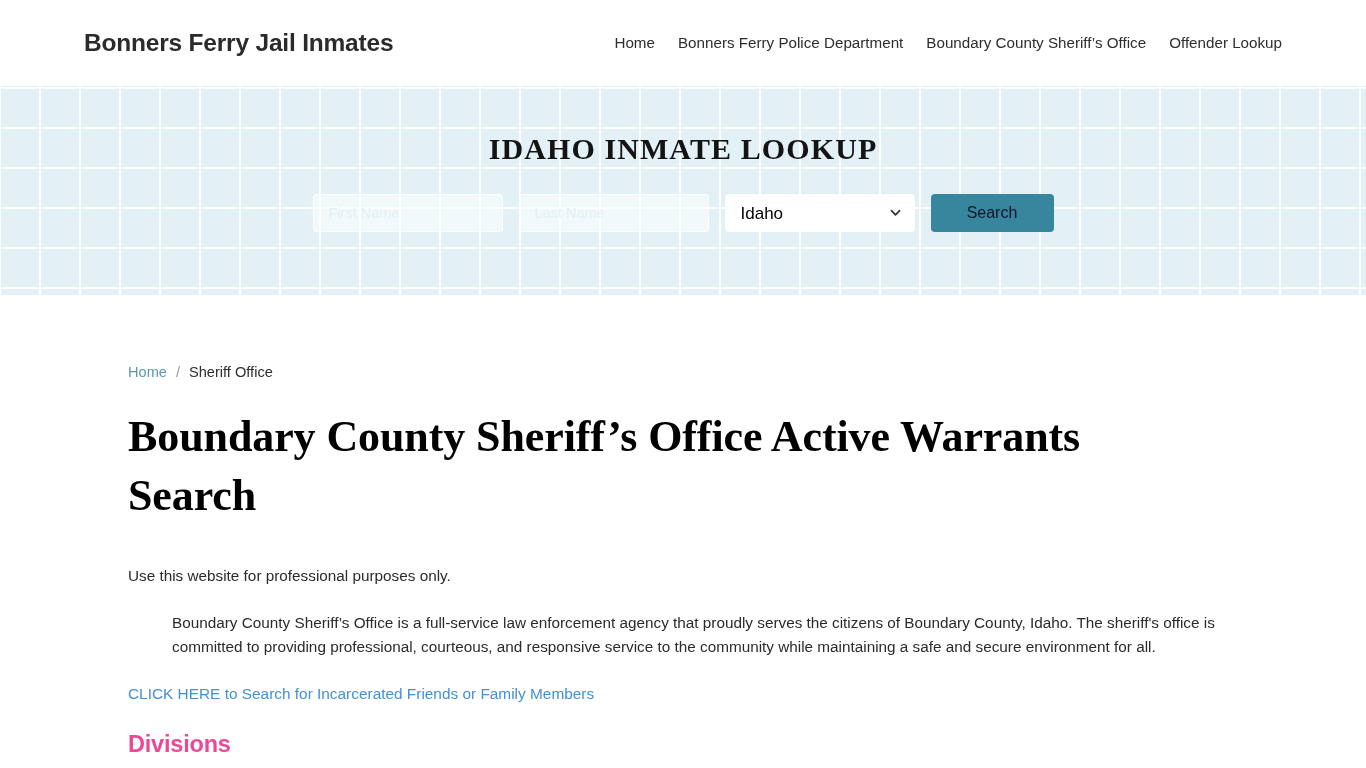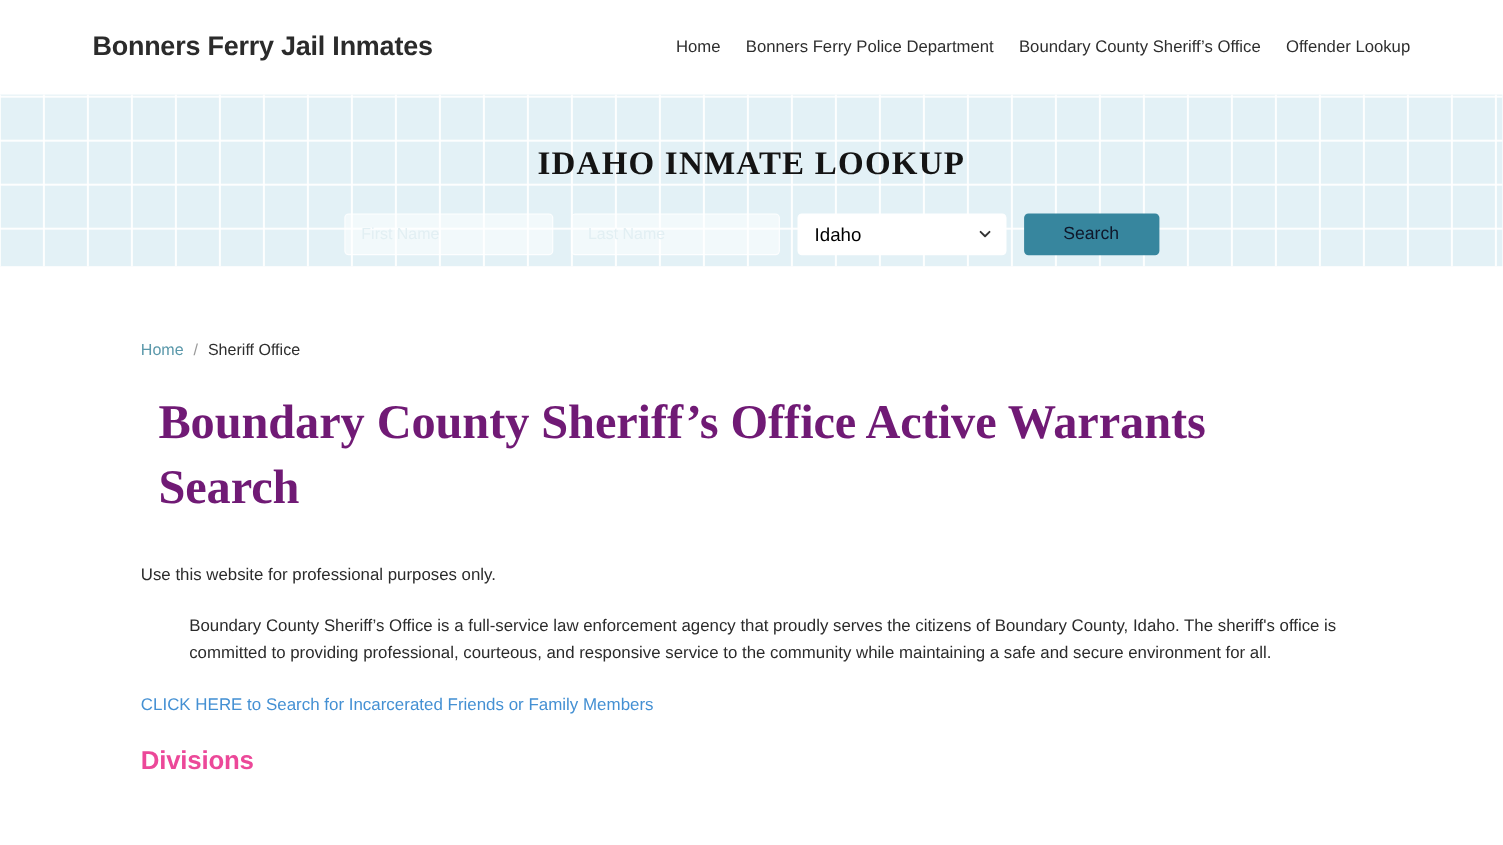--- a/index.html
+++ b/index.html
@@ -47,21 +47,21 @@
     font-size: 15.2px;
     color: #2e2e2e;
     text-decoration: none;
     font-weight: 400;
     line-height: 1;
   }
 
   
   .hero {
     position: relative;
-    height: 156px;
+    height: 209px;
     background-color: #e3f1f6;
     background-image:
       linear-gradient(to right, rgba(255,255,255,0.92) 2px, transparent 2px),
       linear-gradient(to bottom, rgba(255,255,255,0.92) 2px, transparent 2px);
     background-size: 40px 40px;
     background-position: -1px 1px;
     display: flex;
     flex-direction: column;
     align-items: center;
     justify-content: flex-start;
@@ -163,22 +163,22 @@
     color: #9a9a9a;
     margin: 0 9px;
   }
   .breadcrumb-current { color: #2e2e2e; }
 
   .page-title {
     font-family: "Liberation Serif", "DejaVu Serif", serif;
     font-size: 44px;
     font-weight: 700;
     line-height: 1.36;
-    color: #701a75;
-    margin: 27px 0 0 16px;
+    color: #000000;
+    margin: 27px 0 0 0;
     max-width: 1000px;
     letter-spacing: -0.1px;
   }
 
   .body-text {
     font-size: 15.3px;
     line-height: 1.55;
     color: #2b2b2b;
     margin: 0;
     max-width: 1090px;

